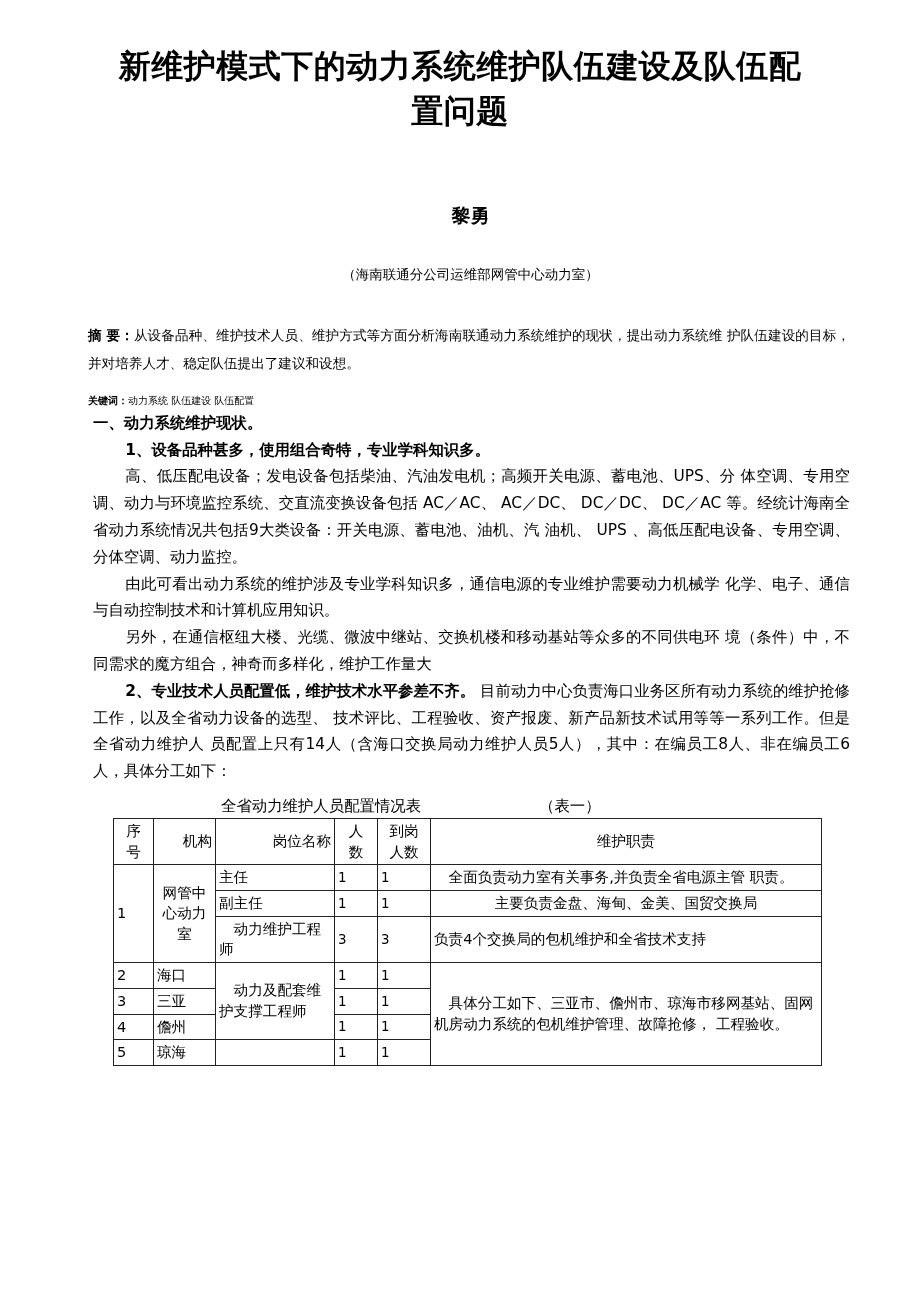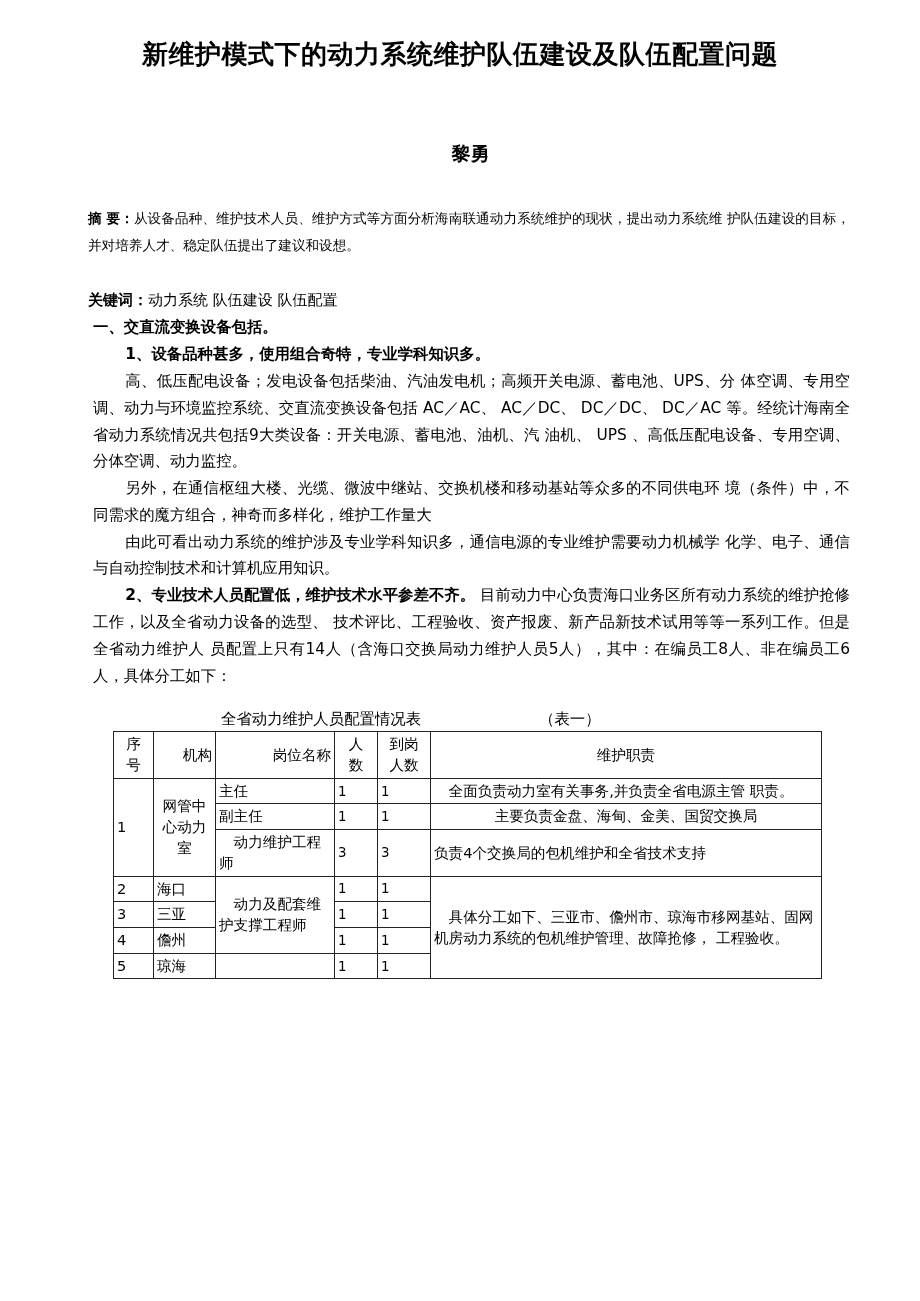--- a/index.html
+++ b/index.html
@@ -18,23 +18,23 @@
   .page {
     width: 920px;
     height: 1301px;
     position: relative;
     box-sizing: border-box;
     padding: 0;
   }
 
   
   .doc-title {
-    margin: 0;
+    margin: 8px;
     padding: 36px 108px 0 108px;
-    font-size: 26px;
+    font-size: 32px;
     font-weight: bold;
     line-height: 1.42;
     text-align: center;
     letter-spacing: 0.5px;
   }
 
   
   .author-block {
     margin: 8px;
     padding-top: 60px;
@@ -60,22 +60,22 @@
   }
   .abstract {
     margin-top: 39px;
     font-size: 13.6px;
     line-height: 2.05;
     text-align: justify;
     text-justify: inter-ideograph;
   }
   .abstract .lbl { font-weight: bold; }
   .keywords {
-    margin-top: 27px;
-    font-size: 15px;
+    margin-top: 14px;
+    font-size: 10px;
     line-height: 1.8;
   }
   .keywords .lbl { font-weight: bold; }
 
   
   .body-block {
     padding: 0 70px 0 93px;
     font-size: 15.4px;
     line-height: 1.74;
     text-align: justify;
@@ -92,21 +92,21 @@
   }
   .heading-2 {
     font-weight: bold;
     text-indent: 2.1em;
     margin-top: 0 !important;
   }
   .b { font-weight: bold; }
 
   
   .table-caption {
-    margin-top: 20px;
+    margin-top: 11px;
     padding: 0 0 0 113px;
     font-size: 15.4px;
     line-height: 1.35;
     display: flex;
     align-items: baseline;
   }
   .table-caption .cap-main {
     margin-left: 108px;
   }
   .table-caption .cap-no {
@@ -150,43 +150,44 @@
 </style>
 </head>
 <body>
 
 <div class="page">
 
   <h1 class="doc-title">新维护模式下的动力系统维护队伍建设及队伍配置问题</h1>
 
   <div class="author-block">
     <div class="author-name">黎勇</div>
+    <div class="author-affil">（海南联通分公司运维部网管中心动力室）</div>
   </div>
 
   <div class="meta-block">
     <div class="abstract">
       <span class="lbl">摘 要：</span><span>从设备品种、维护技术人员、维护方式等方面分析海南联通动力系统维护的现状，提出动力系统维 护队伍建设的目标，并对培养人才、稳定队伍提出了建议和设想。</span>
     </div>
     <div class="keywords">
       <span class="lbl">关键词：</span><span>动力系统 队伍建设 队伍配置</span>
     </div>
   </div>
 
   <div class="body-block">
 
 
-    <p class="heading-1">一、交直流变换设备包括。</p>
+    <p class="heading-1">一、动力系统维护现状。</p>
 
     <p class="heading-2">1、设备品种甚多，使用组合奇特，专业学科知识多。</p>
 
     <p class="p-indent">高、低压配电设备；发电设备包括柴油、汽油发电机；高频开关电源、蓄电池、UPS、分 体空调、专用空调、动力与环境监控系统、交直流变换设备包括 AC／AC、 AC／DC、 DC／DC、 DC／AC 等。经统计海南全省动力系统情况共包括9大类设备：开关电源、蓄电池、油机、汽 油机、 UPS 、高低压配电设备、专用空调、分体空调、动力监控。</p>
 
+    <p class="p-indent">由此可看出动力系统的维护涉及专业学科知识多，通信电源的专业维护需要动力机械学 化学、电子、通信与自动控制技术和计算机应用知识。</p>
+
     <p class="p-indent">另外，在通信枢纽大楼、光缆、微波中继站、交换机楼和移动基站等众多的不同供电环 境（条件）中，不同需求的魔方组合，神奇而多样化，维护工作量大</p>
-
-    <p class="p-indent">由此可看出动力系统的维护涉及专业学科知识多，通信电源的专业维护需要动力机械学 化学、电子、通信与自动控制技术和计算机应用知识。</p>
 
     <p class="p-indent"><span class="b">2、专业技术人员配置低，维护技术水平参差不齐。</span> <span>目前动力中心负责海口业务区所有动力系统的维护抢修工作，以及全省动力设备的选型、 技术评比、工程验收、资产报废、新产品新技术试用等等一系列工作。但是全省动力维护人 员配置上只有14人（含海口交换局动力维护人员5人），其中：在编员工8人、非在编员工6人，具体分工如下：</span></p>
 
   </div>
 
   <div class="table-caption">
     <span class="cap-main">全省动力维护人员配置情况表</span>
     <span class="cap-no">（表一）</span>
   </div>
 

